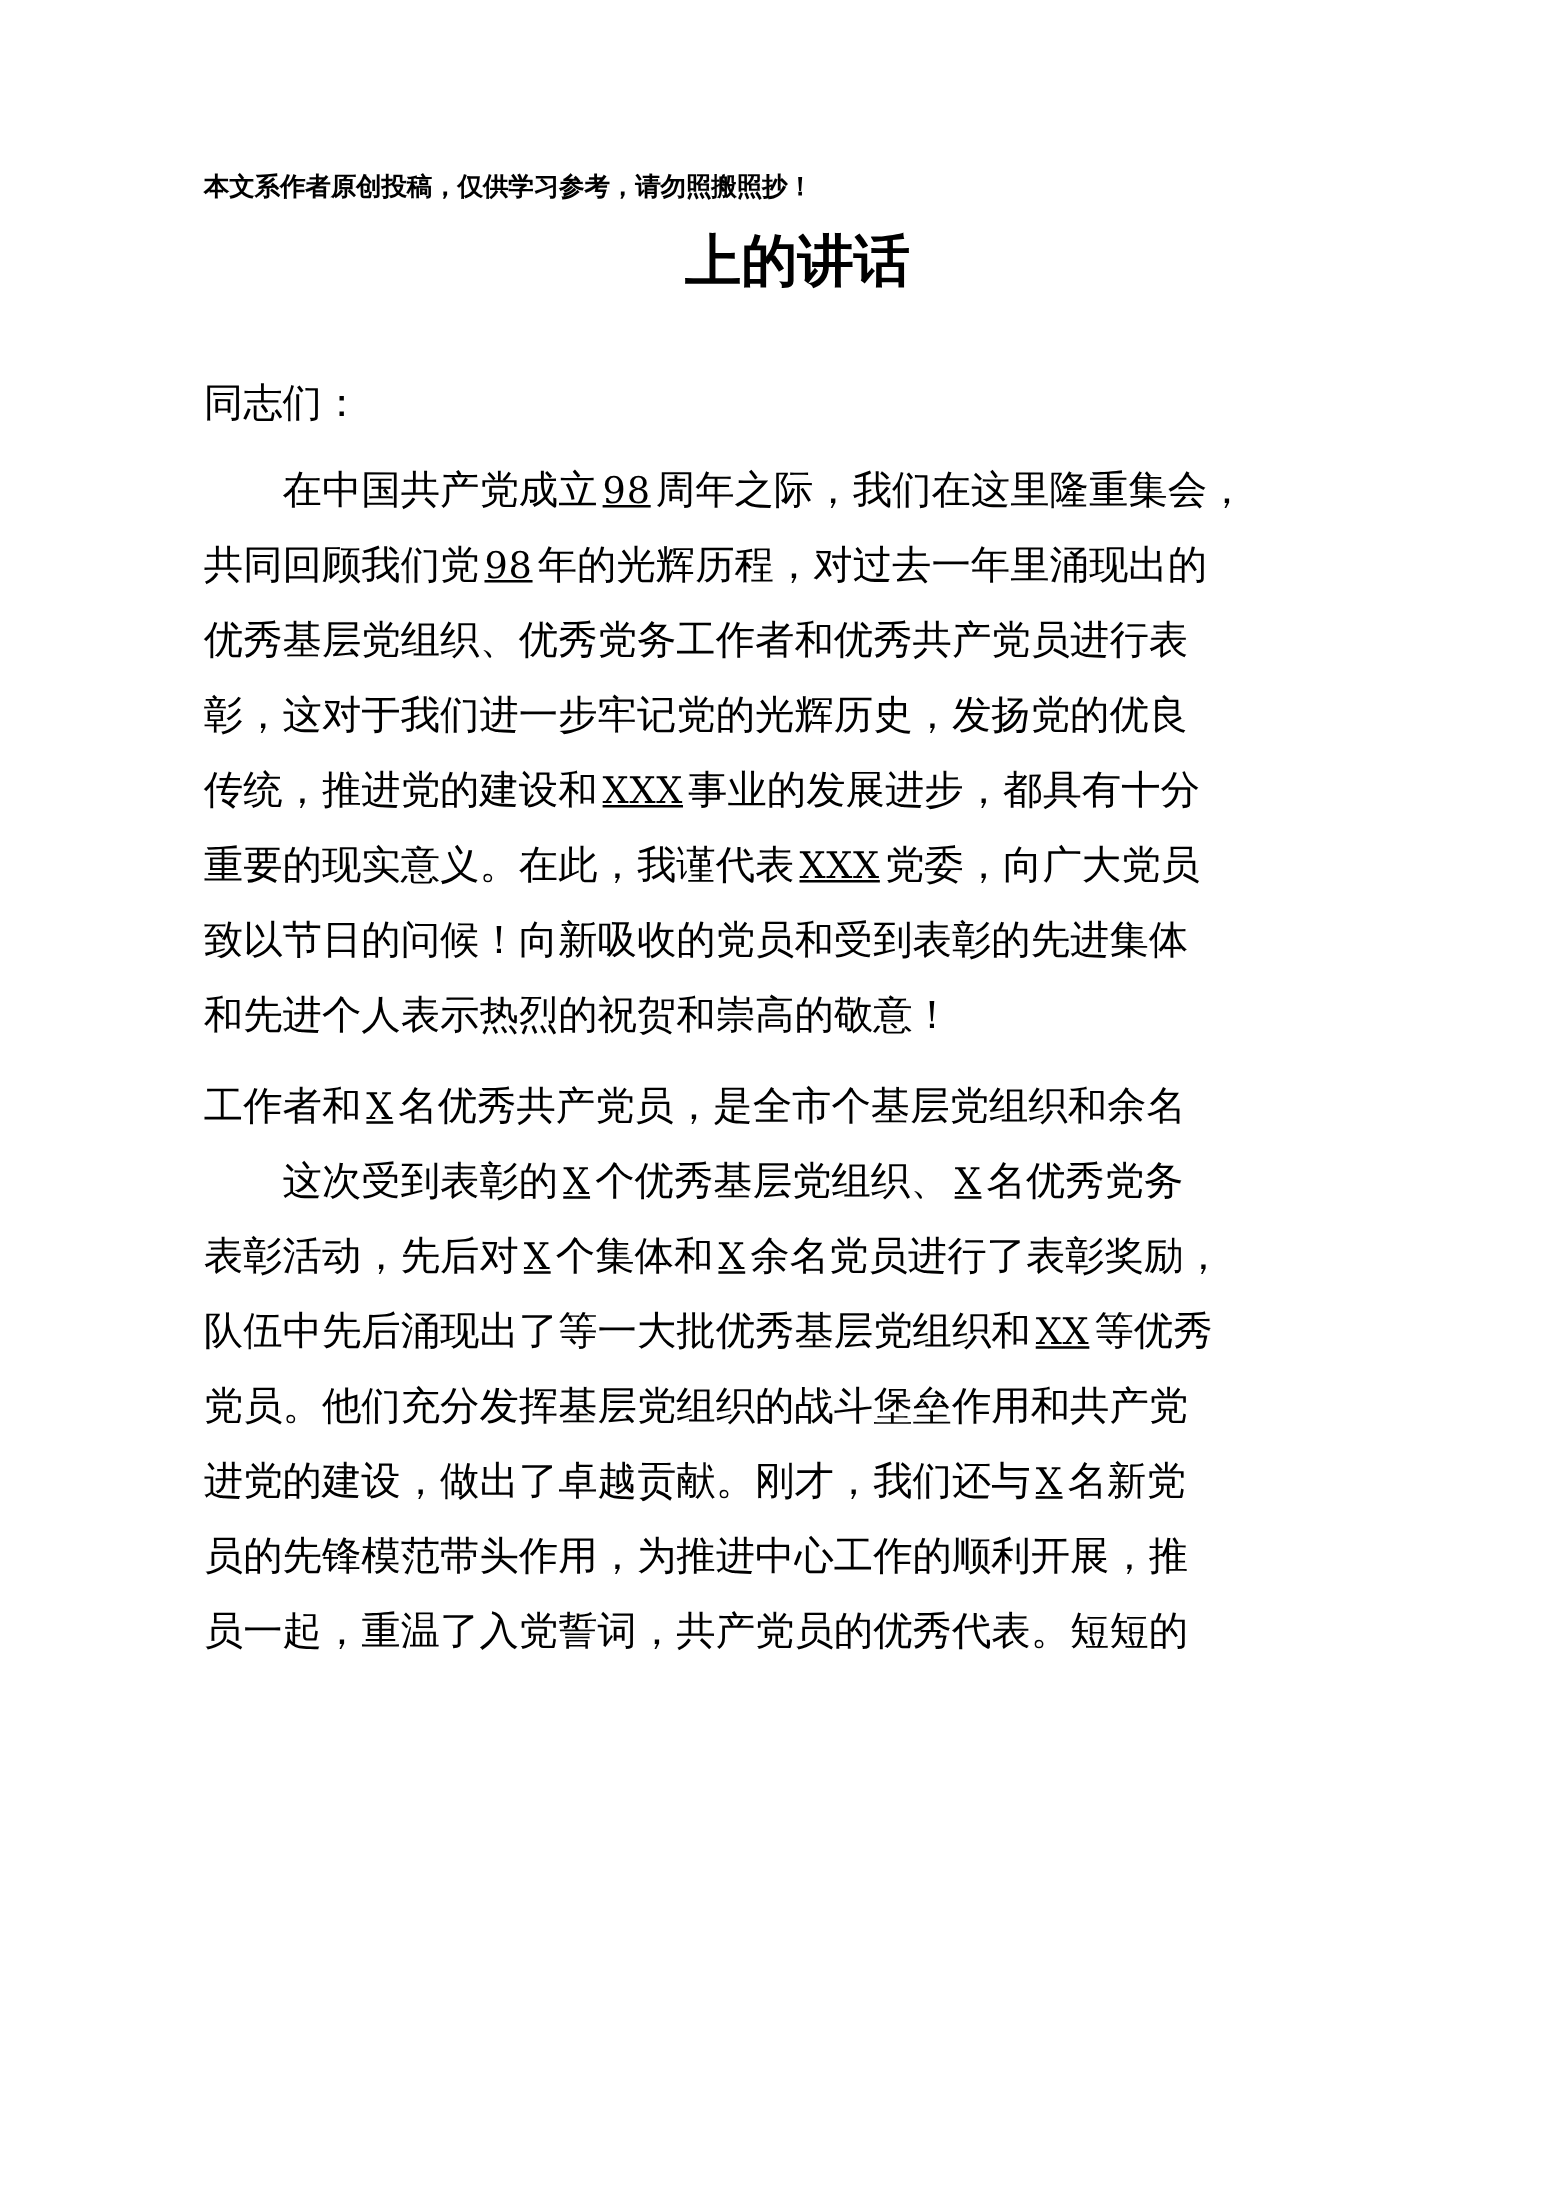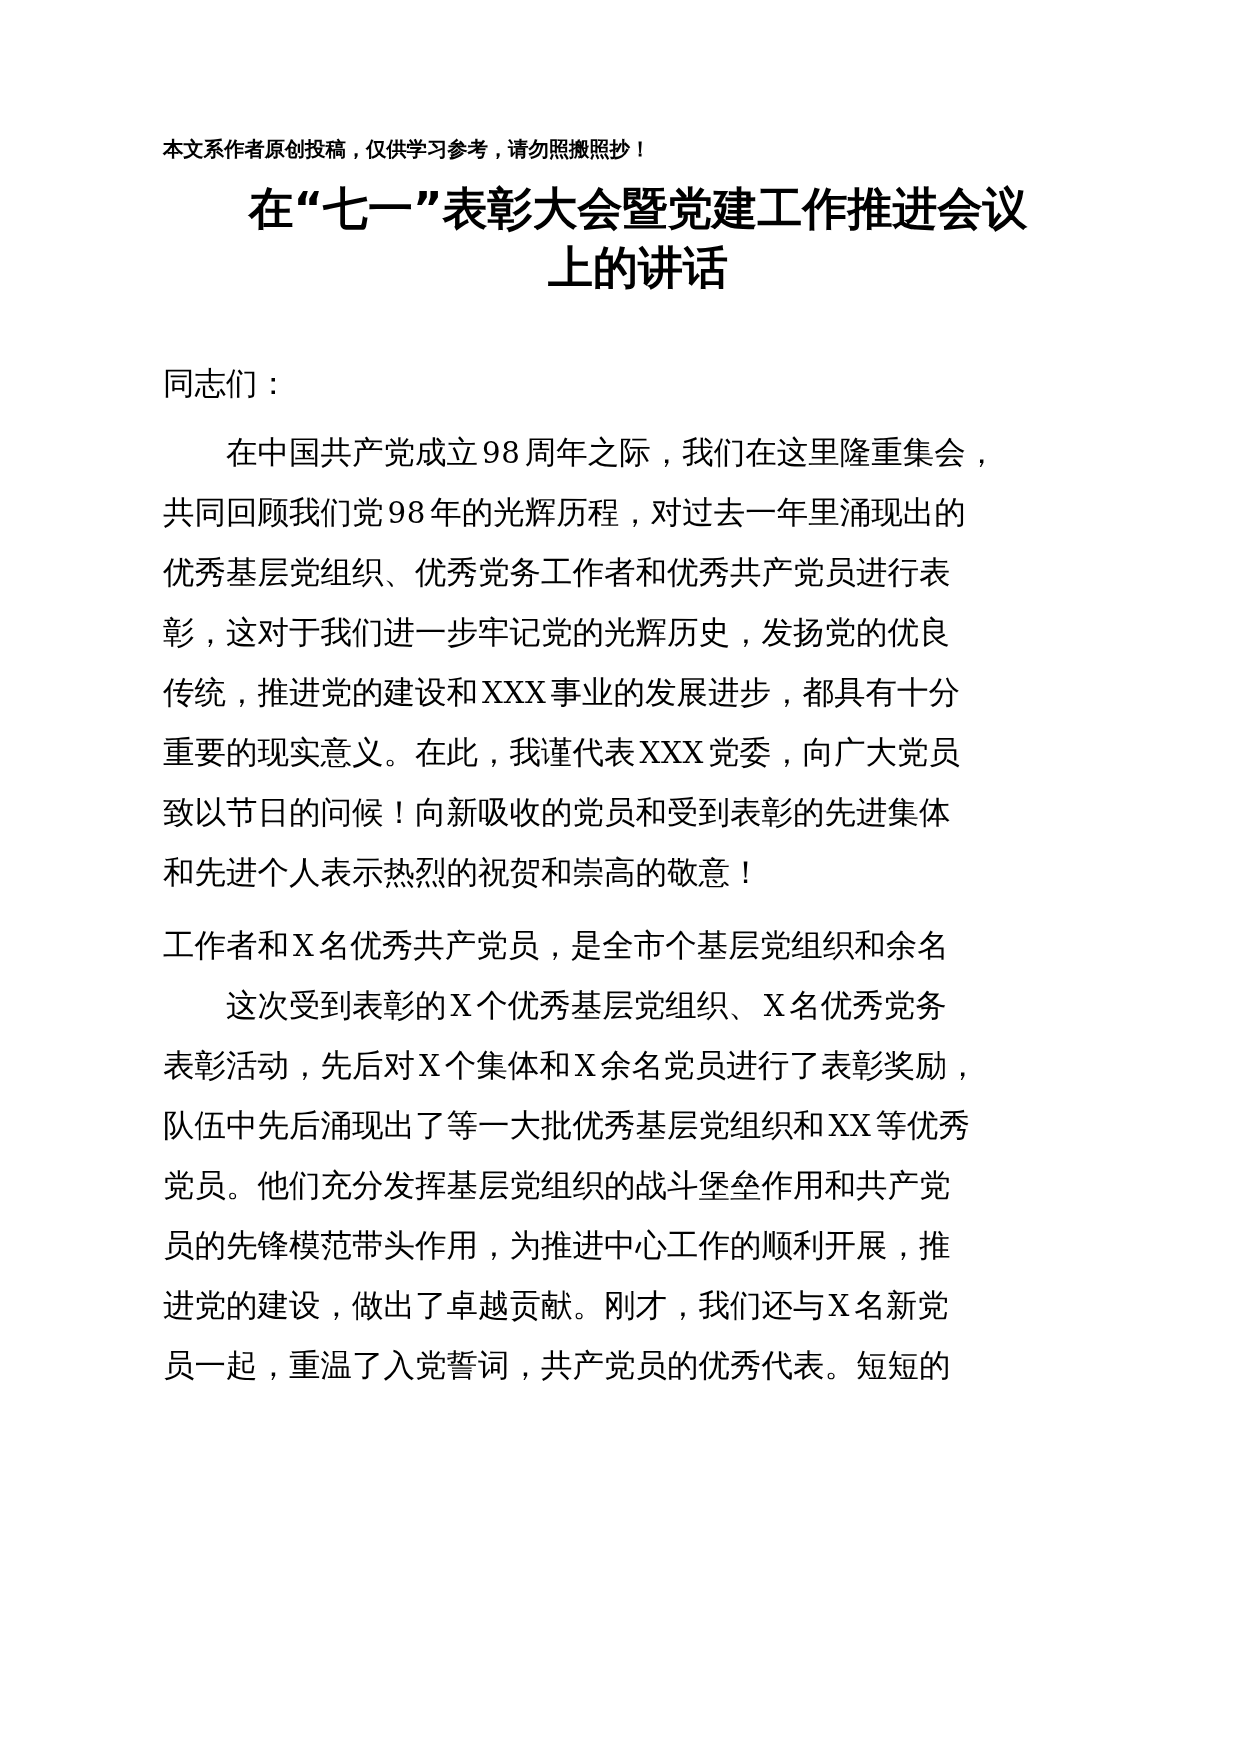--- a/index.html
+++ b/index.html
@@ -82,32 +82,32 @@
   }
   .para .ln.indent {
     text-indent: 2em;
   }
   
   .lat {
     font-family: "DejaVu Serif", "Liberation Serif", serif;
     font-size: 0.93em;
     padding: 0 0.14em;
     letter-spacing: 0.02em;
+    text-decoration: underline;
   }
 </style>
 </head>
 <body>
 
 <div class="page">
   <div class="content">
 
     <div class="notice">本文系作者原创投稿，仅供学习参考，请勿照搬照抄！</div>
 
     <div class="doc-title">
-      <span class="tline">在“七一”表彰大会暨党建工作推进会议</span>
       <span class="tline">上的讲话</span>
     </div>
 
     <div class="salutation">同志们：</div>
 
     <div id="paragraphs">
         <div class="para">
           <span class="ln indent"><span>在中国共产党成立</span><span class="lat">98</span><span>周年之际，我们在这里隆重集会，</span></span>
           <span class="ln"><span>共同回顾我们党</span><span class="lat">98</span><span>年的光辉历程，对过去一年里涌现出的</span></span>
           <span class="ln"><span>优秀基层党组织、优秀党务工作者和优秀共产党员进行表</span></span>
@@ -116,20 +116,20 @@
           <span class="ln"><span>重要的现实意义。在此，我谨代表</span><span class="lat">XXX</span><span>党委，向广大党员</span></span>
           <span class="ln"><span>致以节日的问候！向新吸收的党员和受到表彰的先进集体</span></span>
           <span class="ln"><span>和先进个人表示热烈的祝贺和崇高的敬意！</span></span>
         </div>
         <div class="para">
           <span class="ln"><span>工作者和</span><span class="lat">X</span><span>名优秀共产党员，是全市个基层党组织和余名</span></span>
           <span class="ln indent"><span>这次受到表彰的</span><span class="lat">X</span><span>个优秀基层党组织、</span><span class="lat">X</span><span>名优秀党务</span></span>
           <span class="ln"><span>表彰活动，先后对</span><span class="lat">X</span><span>个集体和</span><span class="lat">X</span><span>余名党员进行了表彰奖励，</span></span>
           <span class="ln"><span>队伍中先后涌现出了等一大批优秀基层党组织和</span><span class="lat">XX</span><span>等优秀</span></span>
           <span class="ln"><span>党员。他们充分发挥基层党组织的战斗堡垒作用和共产党</span></span>
+          <span class="ln"><span>进党的建设，做出了卓越贡献。刚才，我们还与</span><span class="lat">X</span><span>名新党</span></span>
           <span class="ln"><span>员的先锋模范带头作用，为推进中心工作的顺利开展，推</span></span>
-          <span class="ln"><span>进党的建设，做出了卓越贡献。刚才，我们还与</span><span class="lat">X</span><span>名新党</span></span>
           <span class="ln"><span>员一起，重温了入党誓词，共产党员的优秀代表。短短的</span></span>
         </div>
       </div>
 
   </div>
 </div>
 
 </body></html>

